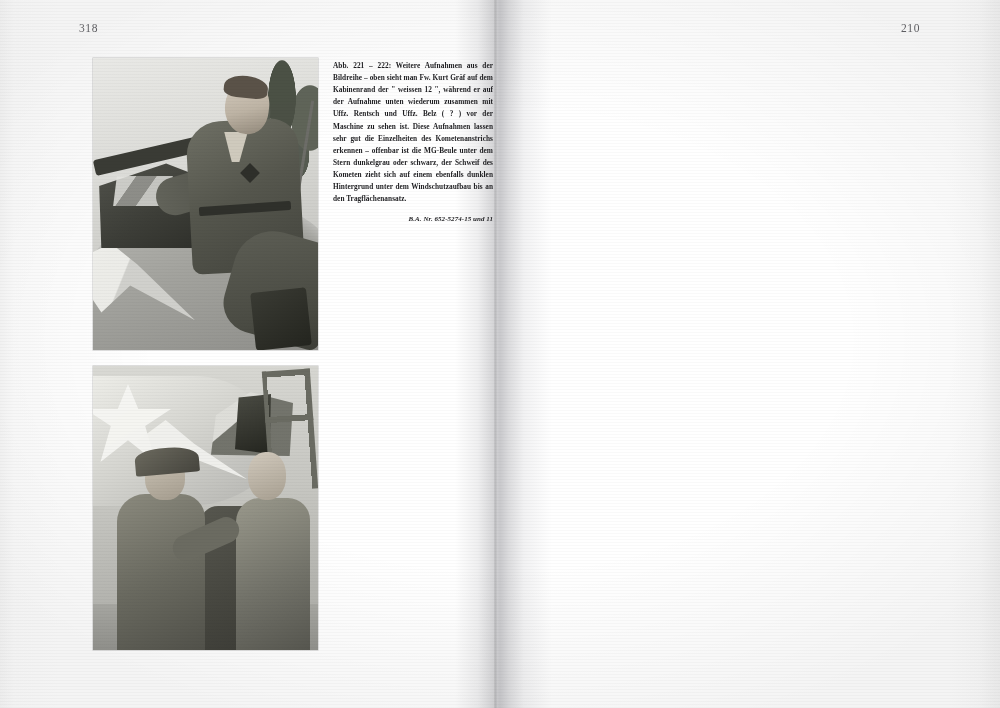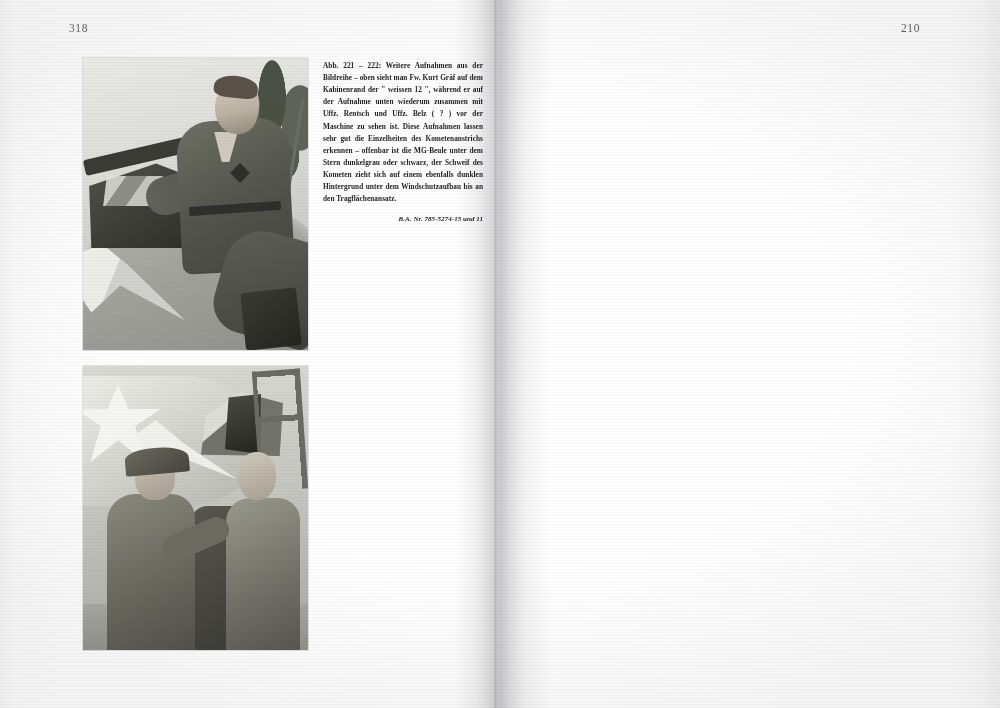--- a/index.html
+++ b/index.html
@@ -51,21 +51,21 @@
     width: 3px;
     background: linear-gradient(to right, rgba(0,0,0,0.10), rgba(0,0,0,0.18), rgba(0,0,0,0.06));
     opacity: .55;
   }
 
   .page-left, .page-right {
     position: absolute;
     top: 0;
     height: 708px;
   }
-  .page-left  { left: 5px;     width: 497px; }
+  .page-left  { left: 15px;     width: 497px; }
   .page-right { left: 503px; width: 497px; }
 
   
   .folio {
     position: absolute;
     font-size: 11.5px;
     letter-spacing: .6px;
     color: #5d5d61;
   }
   .folio-left  { left: 64px;  top: 22px; }
@@ -328,21 +328,21 @@
         <div class="m2-head"></div>
         <div class="m1-body"></div>
         <div class="m1-arm"></div>
         <div class="m1-head"></div>
         <div class="m1-cap"></div>
       </div>
     </div>
 
     <div class="cap-left">
       <span>Abb. 221 – 222: Weitere Aufnahmen aus der Bildreihe – oben sieht man Fw. Kurt Gräf auf dem Kabinenrand der " weissen 12 ", während er auf der Aufnahme unten wiederum zusammen mit Uffz. Rentsch und Uffz. Belz ( ? ) vor der Maschine zu sehen ist. Diese Aufnahmen lassen sehr gut die Einzelheiten des Kometenanstrichs erkennen – offenbar ist die MG-Beule unter dem Stern dunkelgrau oder schwarz, der Schweif des Kometen zieht sich auf einem ebenfalls dunklen Hintergrund unter dem Windschutzaufbau bis an den Tragflächenansatz.</span>
-      <span class="src">B.A. Nr. 785-5274-15 und 11</span>
+      <span class="src">B.A. Nr. 652-5274-15 und 11</span>
     </div>
   </div>
 
   <div class="page-right">
 
     <div class="folio folio-right">210</div>
 
   </div>
 
   <div class="grain"></div>

